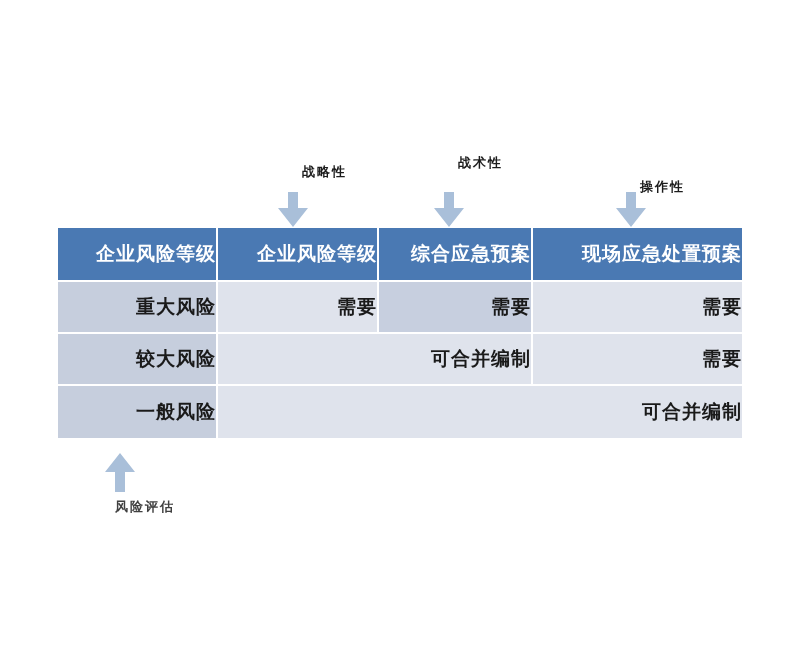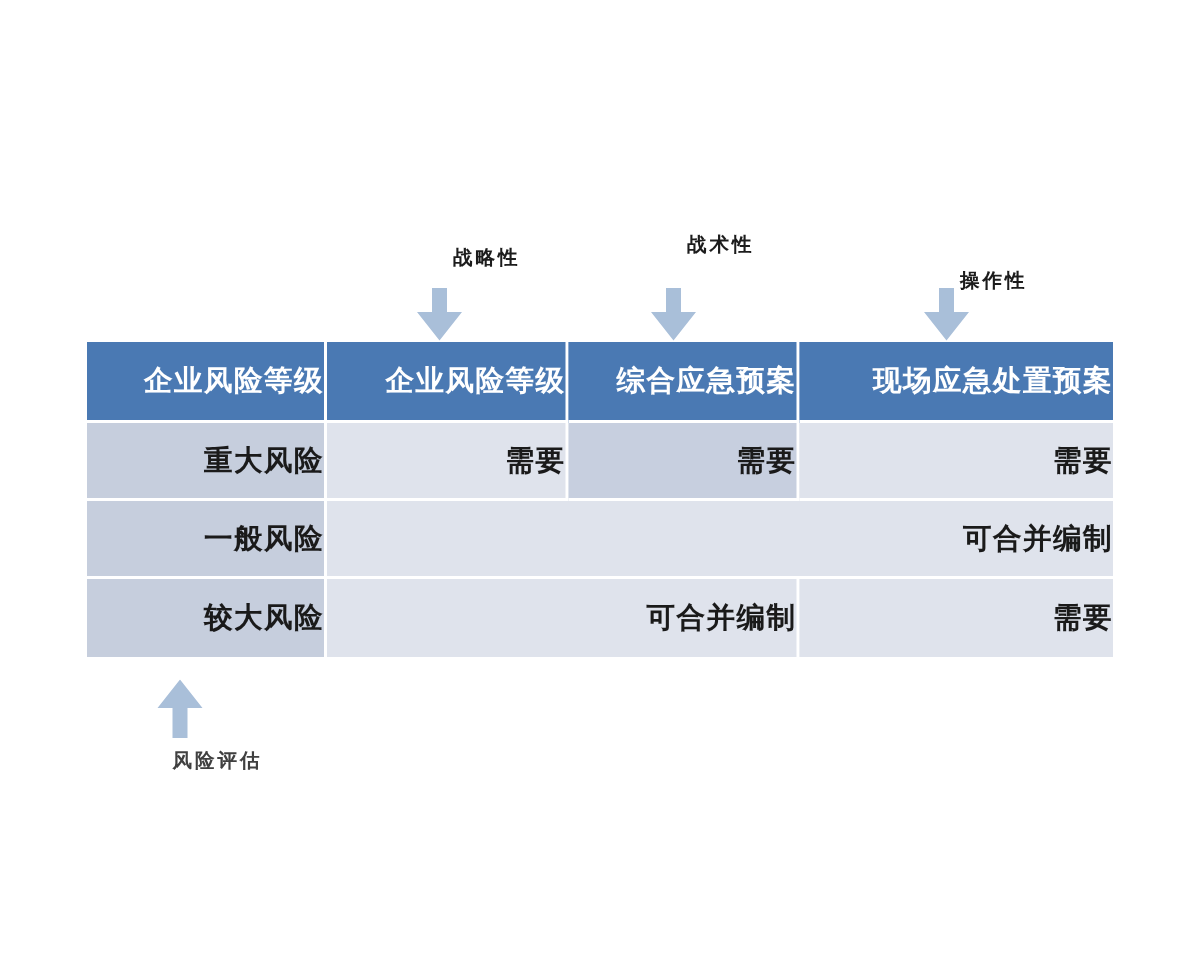--- a/index.html
+++ b/index.html
@@ -131,27 +131,27 @@
       </tr>
     </thead>
     <tbody>
       <tr>
         <td class="cell-rowhead">重大风险</td>
         <td class="cell-light">需要</td>
         <td class="cell-mid">需要</td>
         <td class="cell-light">需要</td>
       </tr>
       <tr>
-        <td class="cell-rowhead">一般风险</td>
-        <td class="cell-light" colspan="3">可合并编制</td>
-      </tr>
-      <tr>
         <td class="cell-rowhead">较大风险</td>
         <td class="cell-light" colspan="2">可合并编制</td>
         <td class="cell-light">需要</td>
+      </tr>
+      <tr>
+        <td class="cell-rowhead">一般风险</td>
+        <td class="cell-light" colspan="3">可合并编制</td>
       </tr>
     </tbody>
   </table>
 
   <svg class="arrow-up" style="left:104px; top:453px;" width="32" height="40" viewBox="0 0 32 40">
     <polygon points="16,0 31,19 21,19 21,39 11,39 11,19 1,19" fill="#a9bfd9"></polygon>
   </svg>
 
   <div class="top-label" style="left:65px; top:498px; width:110px; color:#404040;">风险评估</div>
 

